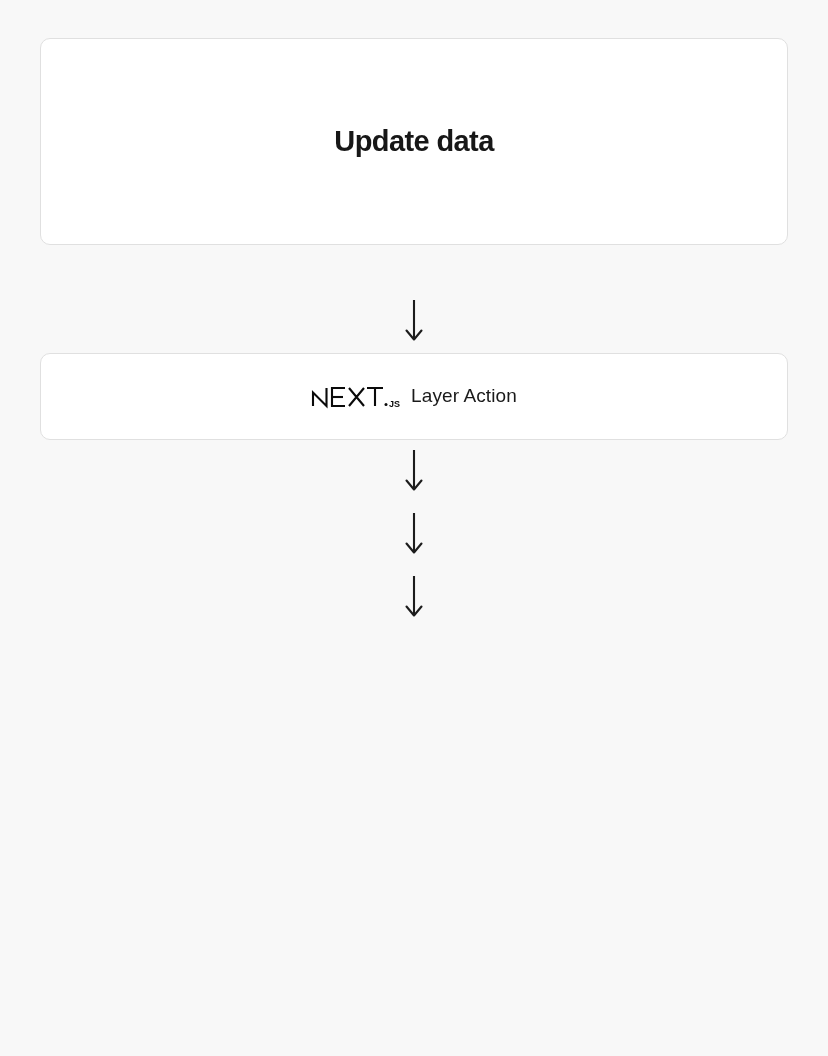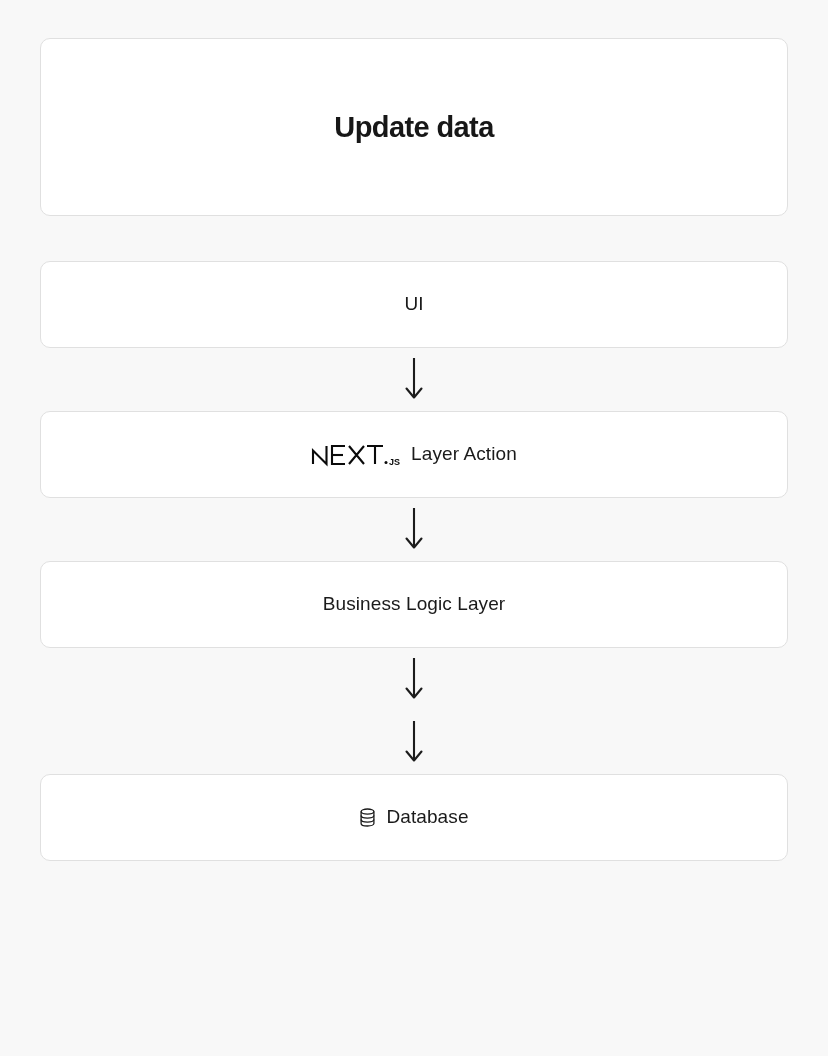--- a/index.html
+++ b/index.html
@@ -30,21 +30,21 @@
     background: #ffffff;
     border: 1px solid #e0e0e0;
     border-radius: 10px;
     display: flex;
     align-items: center;
     justify-content: center;
     width: 100%;
   }
 
   .card--hero {
-    height: 178px;
+    height: 207px;
     flex: none;
   }
 
   .card--row {
     height: 87px;
     flex: none;
   }
 
   .card--dashed {
     background: #ffffff;
@@ -121,25 +121,20 @@
 <body>
 
 <div class="diagram">
 
   <div class="card card--hero">
     <div class="hero-title">Update data</div>
   </div>
 
   <div class="gap-hero"></div>
 
-  <div class="card card--row">
-    <div class="row-inner">
-      <span class="row-label">UI</span>
-    </div>
-  </div>
 
   <div class="arrow">
     <svg width="22" height="44" viewBox="0 0 22 44" fill="none" aria-hidden="true">
       <path d="M11 1 V38" stroke="currentColor" stroke-width="2.1" stroke-linecap="square"></path>
       <path d="M3.5 30.5 L11 39.5 L18.5 30.5" stroke="currentColor" stroke-width="2.1" stroke-linecap="round" stroke-linejoin="round" fill="none"></path>
     </svg>
   </div>
 
   <div class="card card--row">
     <div class="row-inner">
@@ -163,48 +158,30 @@
     </div>
   </div>
 
   <div class="arrow">
     <svg width="22" height="44" viewBox="0 0 22 44" fill="none" aria-hidden="true">
       <path d="M11 1 V38" stroke="currentColor" stroke-width="2.1" stroke-linecap="square"></path>
       <path d="M3.5 30.5 L11 39.5 L18.5 30.5" stroke="currentColor" stroke-width="2.1" stroke-linecap="round" stroke-linejoin="round" fill="none"></path>
     </svg>
   </div>
 
-  <div class="card card--row">
-    <div class="row-inner">
-      <span class="row-label">Business Logic Layer</span>
-    </div>
-  </div>
 
   <div class="arrow">
     <svg width="22" height="44" viewBox="0 0 22 44" fill="none" aria-hidden="true">
       <path d="M11 1 V38" stroke="currentColor" stroke-width="2.1" stroke-linecap="square"></path>
       <path d="M3.5 30.5 L11 39.5 L18.5 30.5" stroke="currentColor" stroke-width="2.1" stroke-linecap="round" stroke-linejoin="round" fill="none"></path>
     </svg>
   </div>
 
 
   <div class="arrow">
     <svg width="22" height="44" viewBox="0 0 22 44" fill="none" aria-hidden="true">
       <path d="M11 1 V38" stroke="currentColor" stroke-width="2.1" stroke-linecap="square"></path>
       <path d="M3.5 30.5 L11 39.5 L18.5 30.5" stroke="currentColor" stroke-width="2.1" stroke-linecap="round" stroke-linejoin="round" fill="none"></path>
     </svg>
   </div>
 
-  <div class="card card--row">
-    <div class="row-inner">
-      <span class="db-icon">
-        <svg width="17" height="19" viewBox="0 0 17 19" fill="none" aria-hidden="true">
-          <ellipse cx="8.5" cy="3.6" rx="6.4" ry="2.6" stroke="currentColor" stroke-width="1.3" fill="none"></ellipse>
-          <path d="M2.1 3.6 V15.4 C2.1 16.85 4.97 18 8.5 18 C12.03 18 14.9 16.85 14.9 15.4 V3.6" stroke="currentColor" stroke-width="1.3" fill="none"></path>
-          <path d="M2.1 7.5 C2.1 8.95 4.97 10.1 8.5 10.1 C12.03 10.1 14.9 8.95 14.9 7.5" stroke="currentColor" stroke-width="1.3" fill="none"></path>
-          <path d="M2.1 11.5 C2.1 12.95 4.97 14.1 8.5 14.1 C12.03 14.1 14.9 12.95 14.9 11.5" stroke="currentColor" stroke-width="1.3" fill="none"></path>
-        </svg>
-      </span>
-      <span class="row-label">Database</span>
-    </div>
-  </div>
 
 </div>
 
 </body></html>

